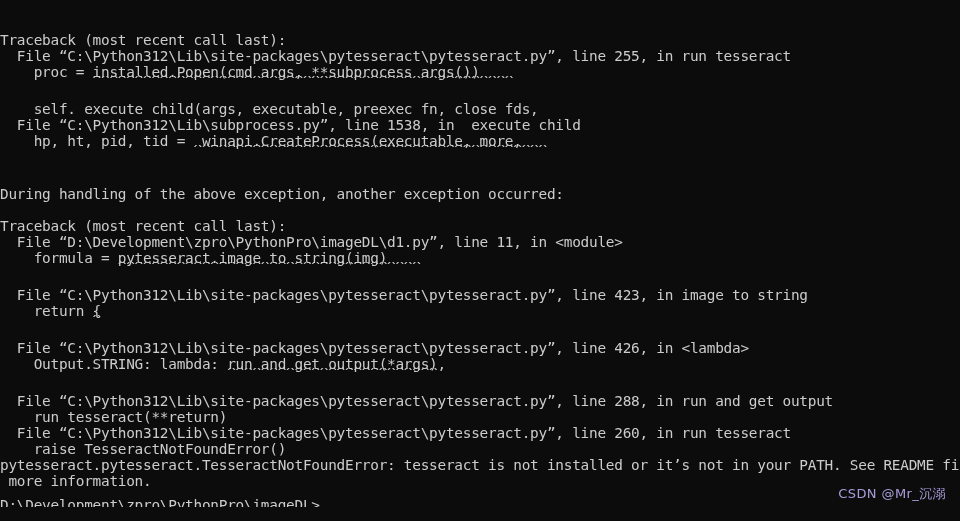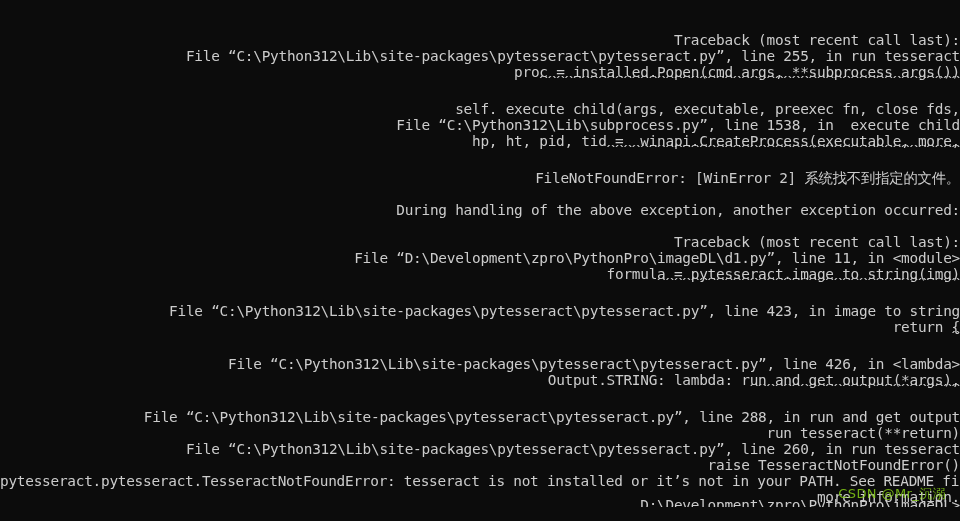--- a/index.html
+++ b/index.html
@@ -12,21 +12,20 @@
     height: 521px;
     overflow: hidden;
     font-family: "DejaVu Sans Mono", "Liberation Mono", monospace;
   }
   #terminal {
     position: relative;
     width: 960px;
     height: 521px;
     background: #0c0c0c;
     overflow: hidden;
-    text-align: right;
   }
   #console-output {
     position: absolute;
     left: 0;
     top: 0;
     width: 960px;
     padding-top: 12px;
     box-sizing: border-box;
   }
   .line {
@@ -72,21 +71,21 @@
   }
   .bottom-prompt .line {
     height: 16px;
     line-height: 16px;
     margin-top: 0;
   }
   #watermark {
     position: absolute;
     right: 14px;
     bottom: 18px;
-    color: #84cc16;
+    color: #c4b5fd;
     font-family: "DejaVu Sans", "Liberation Sans", sans-serif;
     font-size: 13px;
     letter-spacing: 0.4px;
     opacity: 0.85;
     white-space: nowrap;
   }
 </style>
 </head>
 <body>
 
@@ -102,21 +101,20 @@
         <div class="line">Traceback (most recent call last):</div>
         <div class="line">  File “C:\Python312\Lib\site-packages\pytesseract\pytesseract.py”, line 255, in run_tesseract</div>
         <div class="line">    proc = installed.Popen(cmd_args, **subprocess_args())</div>
         <div class="caretline">           ^^^^^^^^^^^^^^^^^^^^^^^^^^^^^^^^^^^^^^^^^^^^^^^^^^</div>
         <div class="line blank"></div>
         <div class="line">    self._execute_child(args, executable, preexec_fn, close_fds,</div>
         <div class="line">  File “C:\Python312\Lib\subprocess.py”, line 1538, in _execute_child</div>
         <div class="line">    hp, ht, pid, tid = _winapi.CreateProcess(executable, more,</div>
         <div class="caretline">                       ^^^^^^^^^^^^^^^^^^^^^^^^^^^^^^^^^^^^^^^^^^</div>
         <div class="line blank"></div>
-        <div class="line">FileNotFoundError: [WinError 2] 系统找不到指定的文件。</div>
         <div class="line blank"></div>
         <div class="line">During handling of the above exception, another exception occurred:</div>
         <div class="line blank"></div>
         <div class="line">Traceback (most recent call last):</div>
         <div class="line">  File “D:\Development\zpro\PythonPro\imageDL\d1.py”, line 11, in &lt;module&gt;</div>
         <div class="line">    formula = pytesseract.image_to_string(img)</div>
         <div class="caretline">              ^^^^^^^^^^^^^^^^^^^^^^^^^^^^^^^^^^^^</div>
         <div class="line blank"></div>
         <div class="line">  File “C:\Python312\Lib\site-packages\pytesseract\pytesseract.py”, line 423, in image_to_string</div>
         <div class="line">    return {</div>

